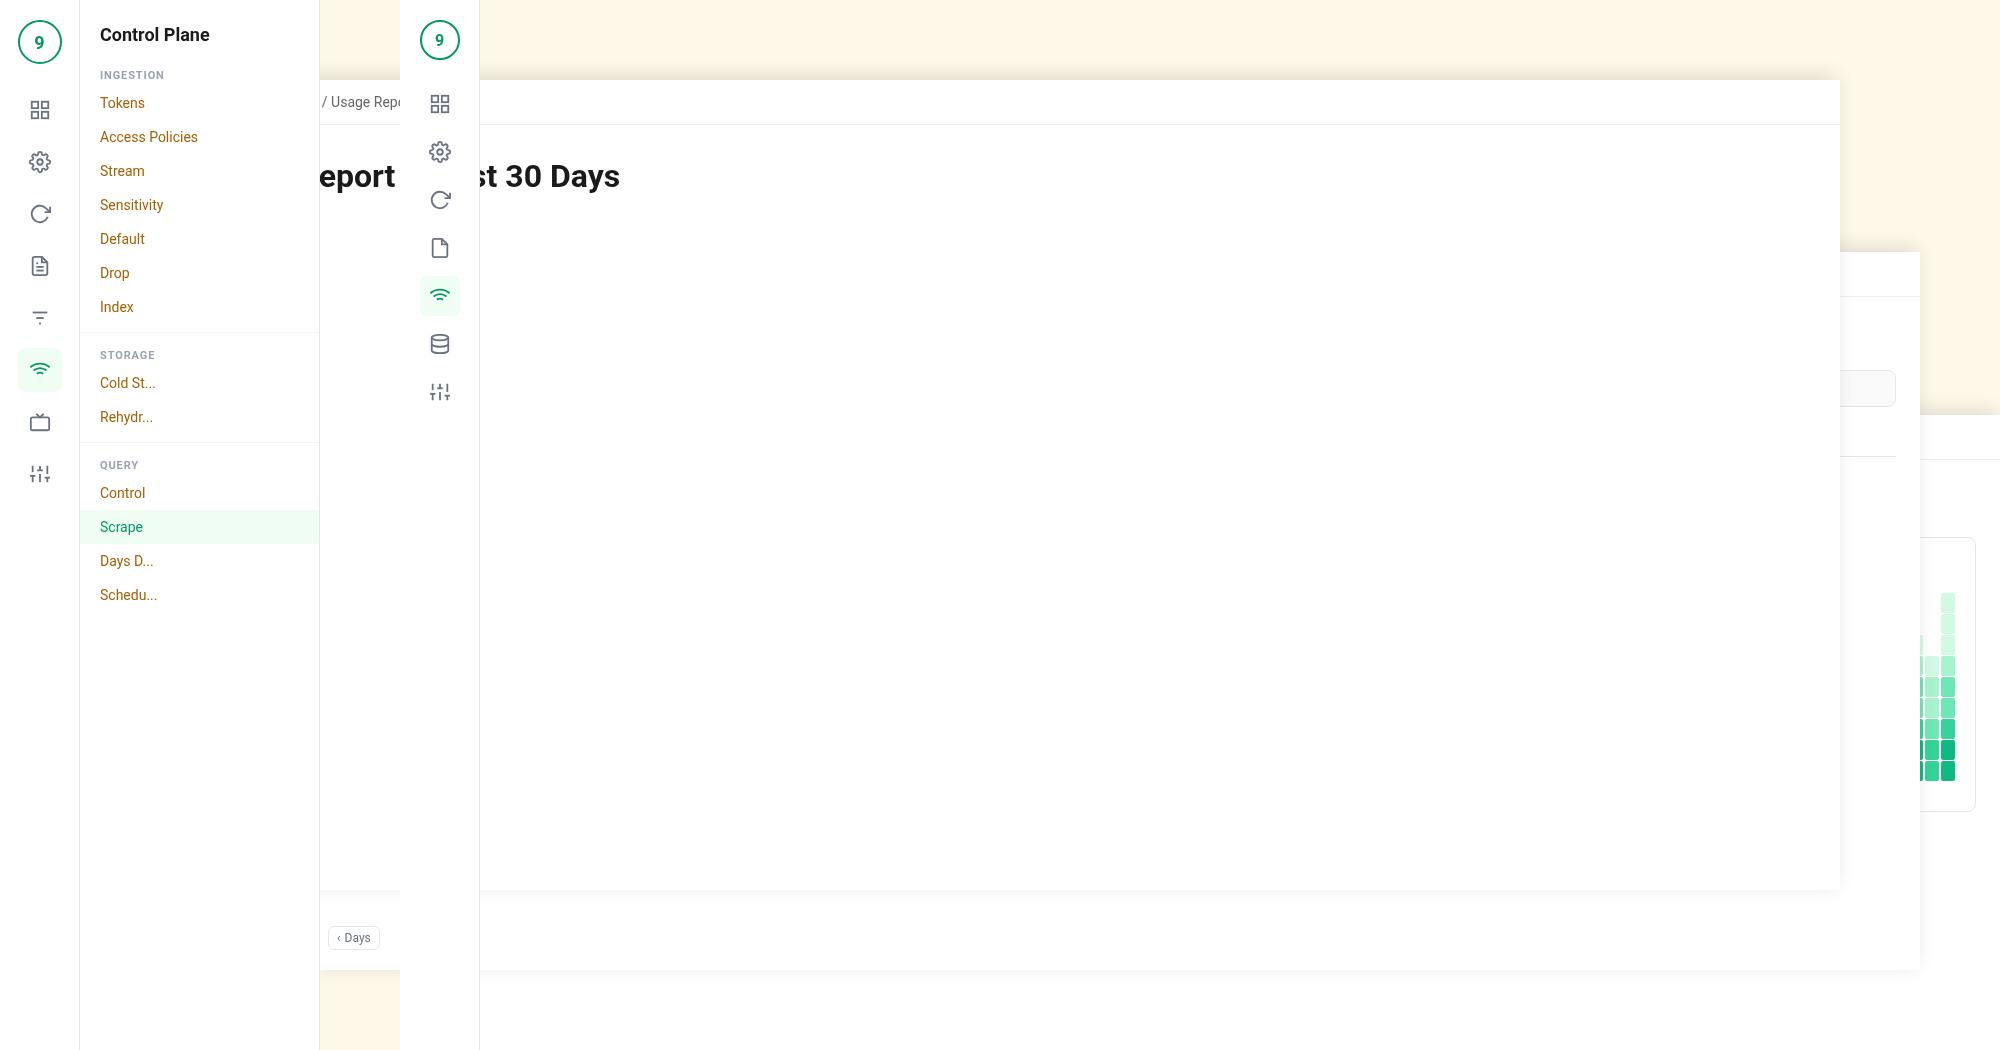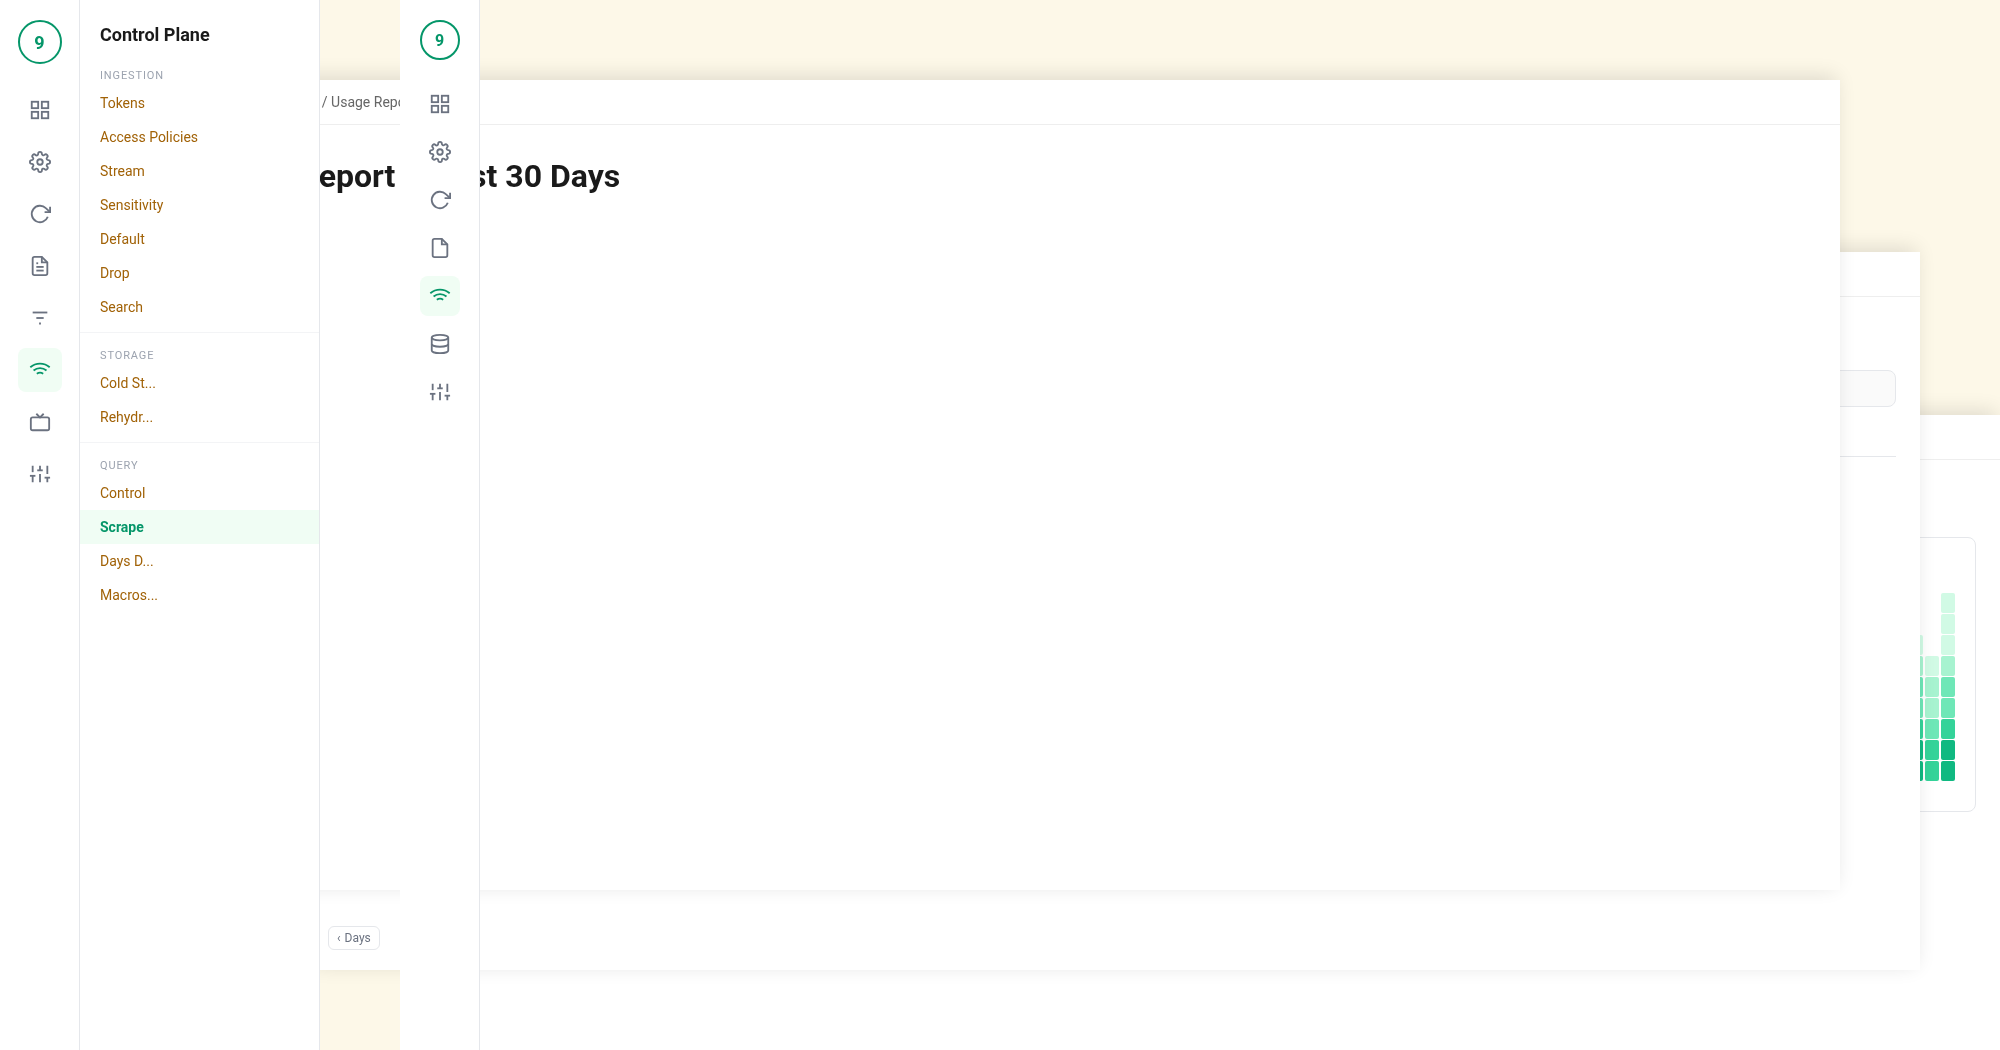--- a/index.html
+++ b/index.html
@@ -285,35 +285,35 @@
     }
     .nav-header {
       padding: 24px 20px 16px;
       font-size: 18px;
       font-weight: 700;
       color: #1a1a1a;
     }
     .nav-section-label {
       padding: 8px 20px 4px;
       font-size: 11px;
-      font-weight: 400;
+      font-weight: 700;
       color: #9ca3af;
       text-transform: uppercase;
       letter-spacing: 0.08em;
     }
     .nav-item {
       padding: 9px 20px;
       font-size: 14px;
       color: #a16207;
       cursor: pointer;
       border-radius: 0;
     }
     .nav-item.active {
       color: #059669;
-      font-weight: 700;
+      font-weight: 400;
       background: #f0fdf4;
     }
     .nav-divider {
       height: 1px;
       background: #f3f4f6;
       margin: 8px 0;
     }
 
     
     .nav-sidebar-2 {
@@ -1376,35 +1376,35 @@
 <div class="nav-sidebar">
   <div class="nav-header">Control Plane</div>
 
   <div class="nav-section-label">INGESTION</div>
   <div class="nav-item">Tokens</div>
   <div class="nav-item">Access Policies</div>
   <div class="nav-item">Stream</div>
   <div class="nav-item">Sensitivity</div>
   <div class="nav-item">Default</div>
   <div class="nav-item">Drop</div>
-  <div class="nav-item">Search</div>
+  <div class="nav-item">Index</div>
 
   <div class="nav-divider"></div>
 
   <div class="nav-section-label">STORAGE</div>
   <div class="nav-item">Cold St...</div>
   <div class="nav-item">Rehydr...</div>
 
   <div class="nav-divider"></div>
 
   <div class="nav-section-label">QUERY</div>
   <div class="nav-item">Control</div>
   <div class="nav-item active">Scrape</div>
   <div class="nav-item">Days D...</div>
-  <div class="nav-item">Macros...</div>
+  <div class="nav-item">Schedu...</div>
 </div>
 
 <div class="nav-sidebar-2" style="left:160px;">
   <div class="nav-header">Control Plane</div>
 
   <div class="nav-section-label">INGESTION</div>
   <div class="nav-item">Tokens</div>
   <div class="nav-item">Access Policies</div>
   <div class="nav-item">Stream</div>
   <div class="nav-item">Sensitiv...</div>

